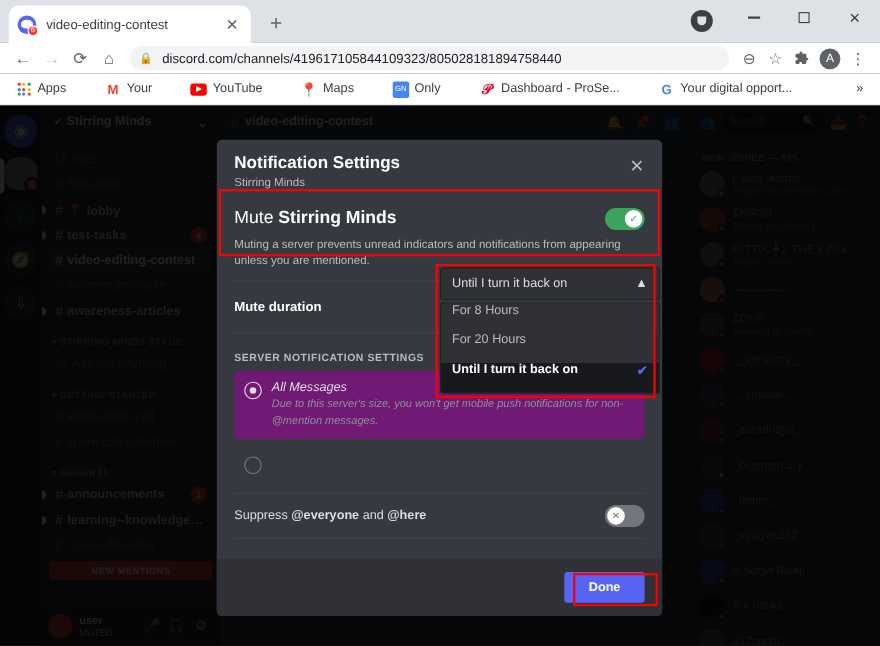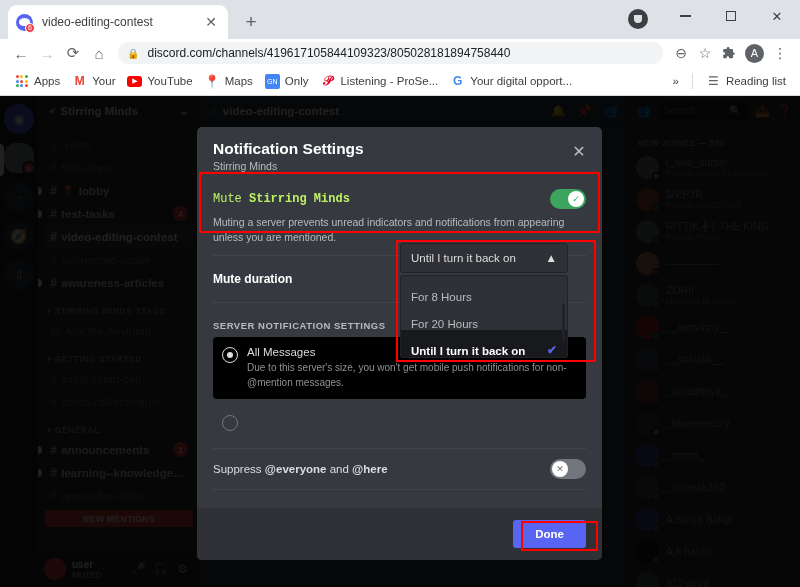--- a/index.html
+++ b/index.html
@@ -96,20 +96,21 @@
   .avatar-chip {
     width: 19px; height: 19px; border-radius: 50%; background: #5f6368;
     color: #fff; font-size: 11px; display: flex; align-items: center;
     justify-content: center; flex: 0 0 auto; margin: 0 4px;
   }
 
   .chrome-bookmarks {
     position: absolute; left: 0; top: 67px; width: 800px; height: 29px;
     background: #fff; display: flex; align-items: center; padding: 0 8px;
     border-bottom: 1px solid #dadce0;
+    gap: 23px;
   }
   .bm {
     display: flex; align-items: center; height: 22px; padding: 0 6px;
     font-size: 11.5px; color: #3c4043; white-space: nowrap; flex: 0 0 auto;
   }
   .bm-ico {
     width: 15px; height: 15px; margin-right: 5px; flex: 0 0 auto;
     display: flex; align-items: center; justify-content: center;
     font-size: 11px; border-radius: 2px;
   }
@@ -267,21 +268,21 @@
   .modal-sub { font-size: 10.5px; color: #b9bbbe; margin-top: 2px; }
   .modal-close {
     position: absolute; right: 14px; top: 15px; width: 18px; height: 18px;
     display: flex; align-items: center; justify-content: center;
     color: #b9bbbe; font-size: 16px;
   }
   .modal-body { padding: 0 16px; }
 
   .mute-block { padding: 8px 0 10px; }
   .mute-row { display: flex; align-items: center; justify-content: space-between; }
-  .mute-label { font-size: 12px; color: #bef264; font-family: Liberation Mono, monospace; }
+  .mute-label { font-size: 16px; color: #ffffff; }
   .mute-label b { font-weight: bold; }
   .mute-desc { font-size: 10.5px; color: #b9bbbe; line-height: 1.45;
     margin-top: 6px; max-width: 355px; }
 
   .toggle {
     width: 36px; height: 20px; border-radius: 10px; position: relative;
     flex: 0 0 auto;
   }
   .toggle.on { background: #3ba55d; }
   .toggle.off { background: #72767d; }
@@ -302,21 +303,21 @@
   .duration-label { font-size: 12px; color: #fff; font-weight: bold; }
 
   .section-label {
     font-size: 9.5px; font-weight: bold; color: #b9bbbe; letter-spacing: .5px;
     padding: 17px 0 6px;
   }
   .radio-item {
     display: flex; align-items: flex-start; gap: 9px; padding: 9px 9px;
     border-radius: 4px;
   }
-  .radio-item.selected { background: #000000; }
+  .radio-item.selected { background: #701a75; font-style: italic; }
   .radio-circle {
     width: 16px; height: 16px; border-radius: 50%; flex: 0 0 auto;
     border: 1.6px solid #72767d; margin-top: 1px; position: relative;
   }
   .radio-item.selected .radio-circle { border-color: #dcddde; }
   .radio-item.selected .radio-circle::after {
     content: ""; position: absolute; left: 3.5px; top: 3.5px;
     width: 6px; height: 6px; border-radius: 50%; background: #dcddde;
   }
   .radio-txt { flex: 1 1 auto; }
@@ -337,34 +338,34 @@
     background: #2f3136; display: flex; align-items: center;
     justify-content: flex-end; padding: 0 16px;
   }
   .done-btn {
     background: #5865f2; color: #fff; font-size: 11.5px; font-weight: bold;
     border-radius: 3px; padding: 8px 22px;
   }
 
   
   .dropdown-wrap {
-    position: absolute; left: 400px; top: 243px; width: 168px; z-index: 40;
+    position: absolute; left: 400px; top: 243px; width: 200px; z-index: 40;
   }
   .dd-head {
     height: 30px; background: #2f3136; border: 1px solid #202225;
     border-radius: 3px; display: flex; align-items: center;
     justify-content: space-between; padding: 0 10px;
     font-size: 11.5px; color: #dcddde;
   }
   .dd-list {
     margin-top: 2px; background: #2f3136; border: 1px solid #202225;
     border-radius: 3px; overflow: hidden; position: relative;
   }
   .dd-item {
-    height: 27px; display: flex; align-items: flex-end;
+    height: 27px; display: flex; align-items: flex-start;
     justify-content: space-between; padding: 0 10px;
     font-size: 11.5px; color: #b9bbbe;
   }
   .dd-item.active {
     background: #18191c; color: #fff; font-weight: bold;
   }
   .dd-check { color: #5865f2; font-size: 12px; }
   .dd-scroll {
     position: absolute; right: 2px; top: 27px; width: 3px; height: 38px;
     background: #202225; border-radius: 2px;
@@ -451,21 +452,21 @@
     <div class="bm">
       <span class="bm-ico" style="color:#34a853;font-size:13px">📍</span>
       <span>Maps</span>
     </div>
     <div class="bm">
       <span class="bm-ico" style="background:#4285f4;color:#fff;font-size:7px">GN</span>
       <span>Only</span>
     </div>
     <div class="bm">
       <span class="bm-ico" style="color:#e60023;font-weight:bold;font-size:13px">𝒫</span>
-      <span>Listening - ProSe...</span>
+      <span>Dashboard - ProSe...</span>
     </div>
     <div class="bm">
       <span class="bm-ico" style="color:#4285f4;font-weight:bold;font-size:12px">G</span>
       <span>Your digital opport...</span>
     </div>
     <div style="flex:1 1 auto"></div>
     <div class="bm">»</div>
     <div class="bm-sep"></div>
     <div class="bm">
       <span class="bm-ico" style="color:#5f6368;font-size:12px">☰</span>

